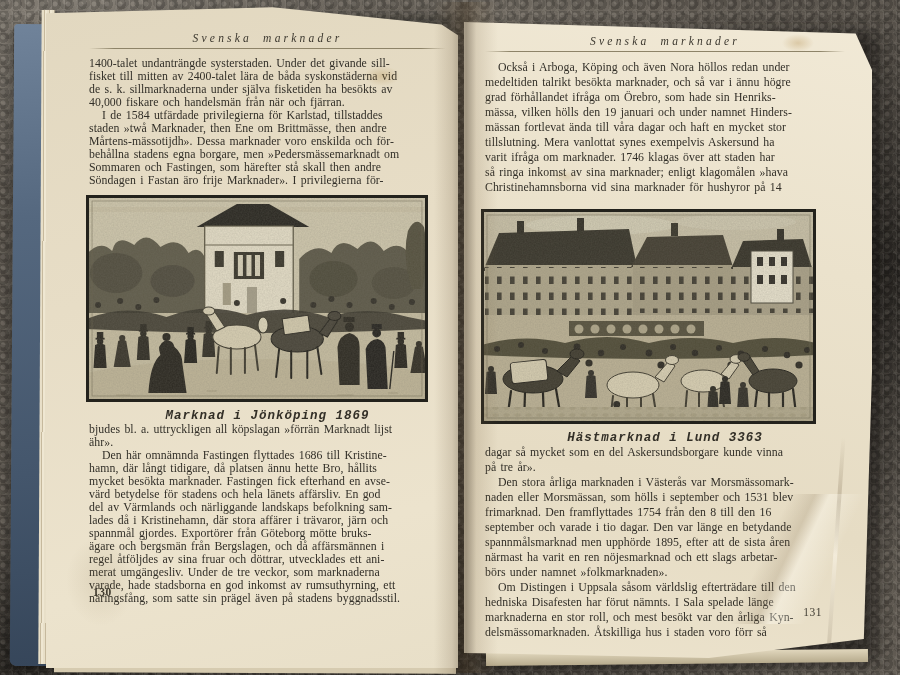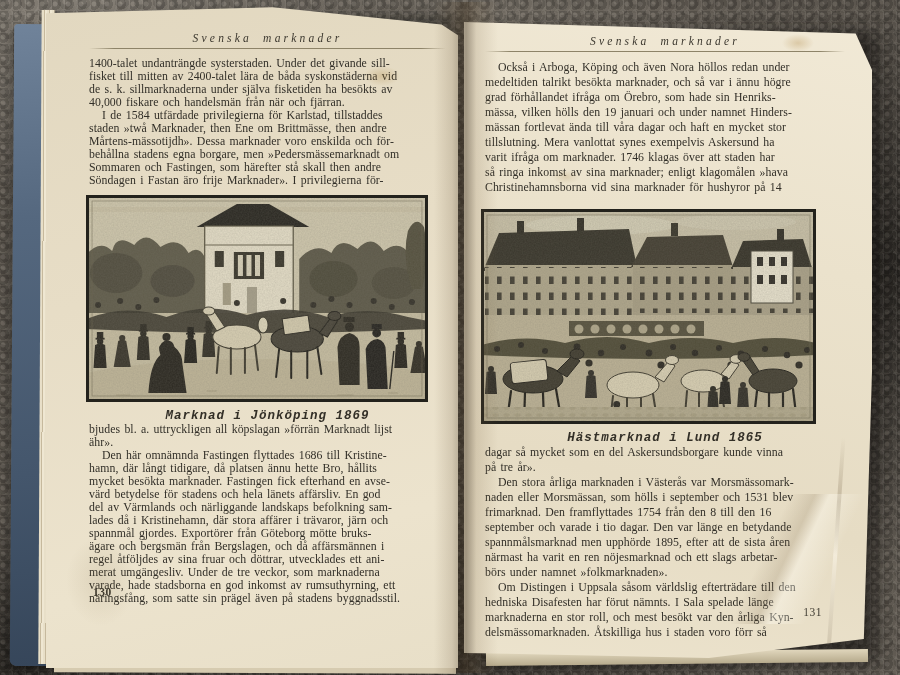--- a/index.html
+++ b/index.html
@@ -326,21 +326,21 @@
         <use href="#fR" x="244" y="176" fill="#2a2822"></use>
         <use href="#fR" x="262" y="182" fill="#34312a"></use>
         <use href="#fR" x="232" y="186" fill="#2f2d26"></use>
         <rect y="198" width="335" height="17" fill="#b3aa8e"></rect>
         <rect y="198" width="335" height="17" fill="url(#cobR)" opacity=".8"></rect>
         <rect width="335" height="215" filter="url(#gR)" opacity=".5"></rect>
         <rect x="1.5" y="1.5" width="332" height="212" fill="none" stroke="#23221c" stroke-width="3"></rect>
         <rect x="6" y="6" width="323" height="203" fill="none" stroke="#6f6954" stroke-width=".8" opacity=".6"></rect>
       </svg>
     </div>
-    <div class="fig-caption">Hästmarknad i Lund 1865</div>
+    <div class="fig-caption">Hästmarknad i Lund 3363</div>
 
     <p class="para after-caption">dagar så mycket som en del Askersundsborgare kunde vinna
 på tre år».</p>
     <p class="para indent">Den stora årliga marknaden i Västerås var Morsmässomark-
 naden eller Morsmässan, som hölls i september och 1531 blev
 frimarknad. Den framflyttades 1754 från den 8 till den 16
 september och varade i tio dagar. Den var länge en betydande
 spannmålsmarknad men upphörde 1895, efter att de sista åren
 närmast ha varit en ren nöjesmarknad och ett slags arbetar-
 börs under namnet »folkmarknaden».</p>

